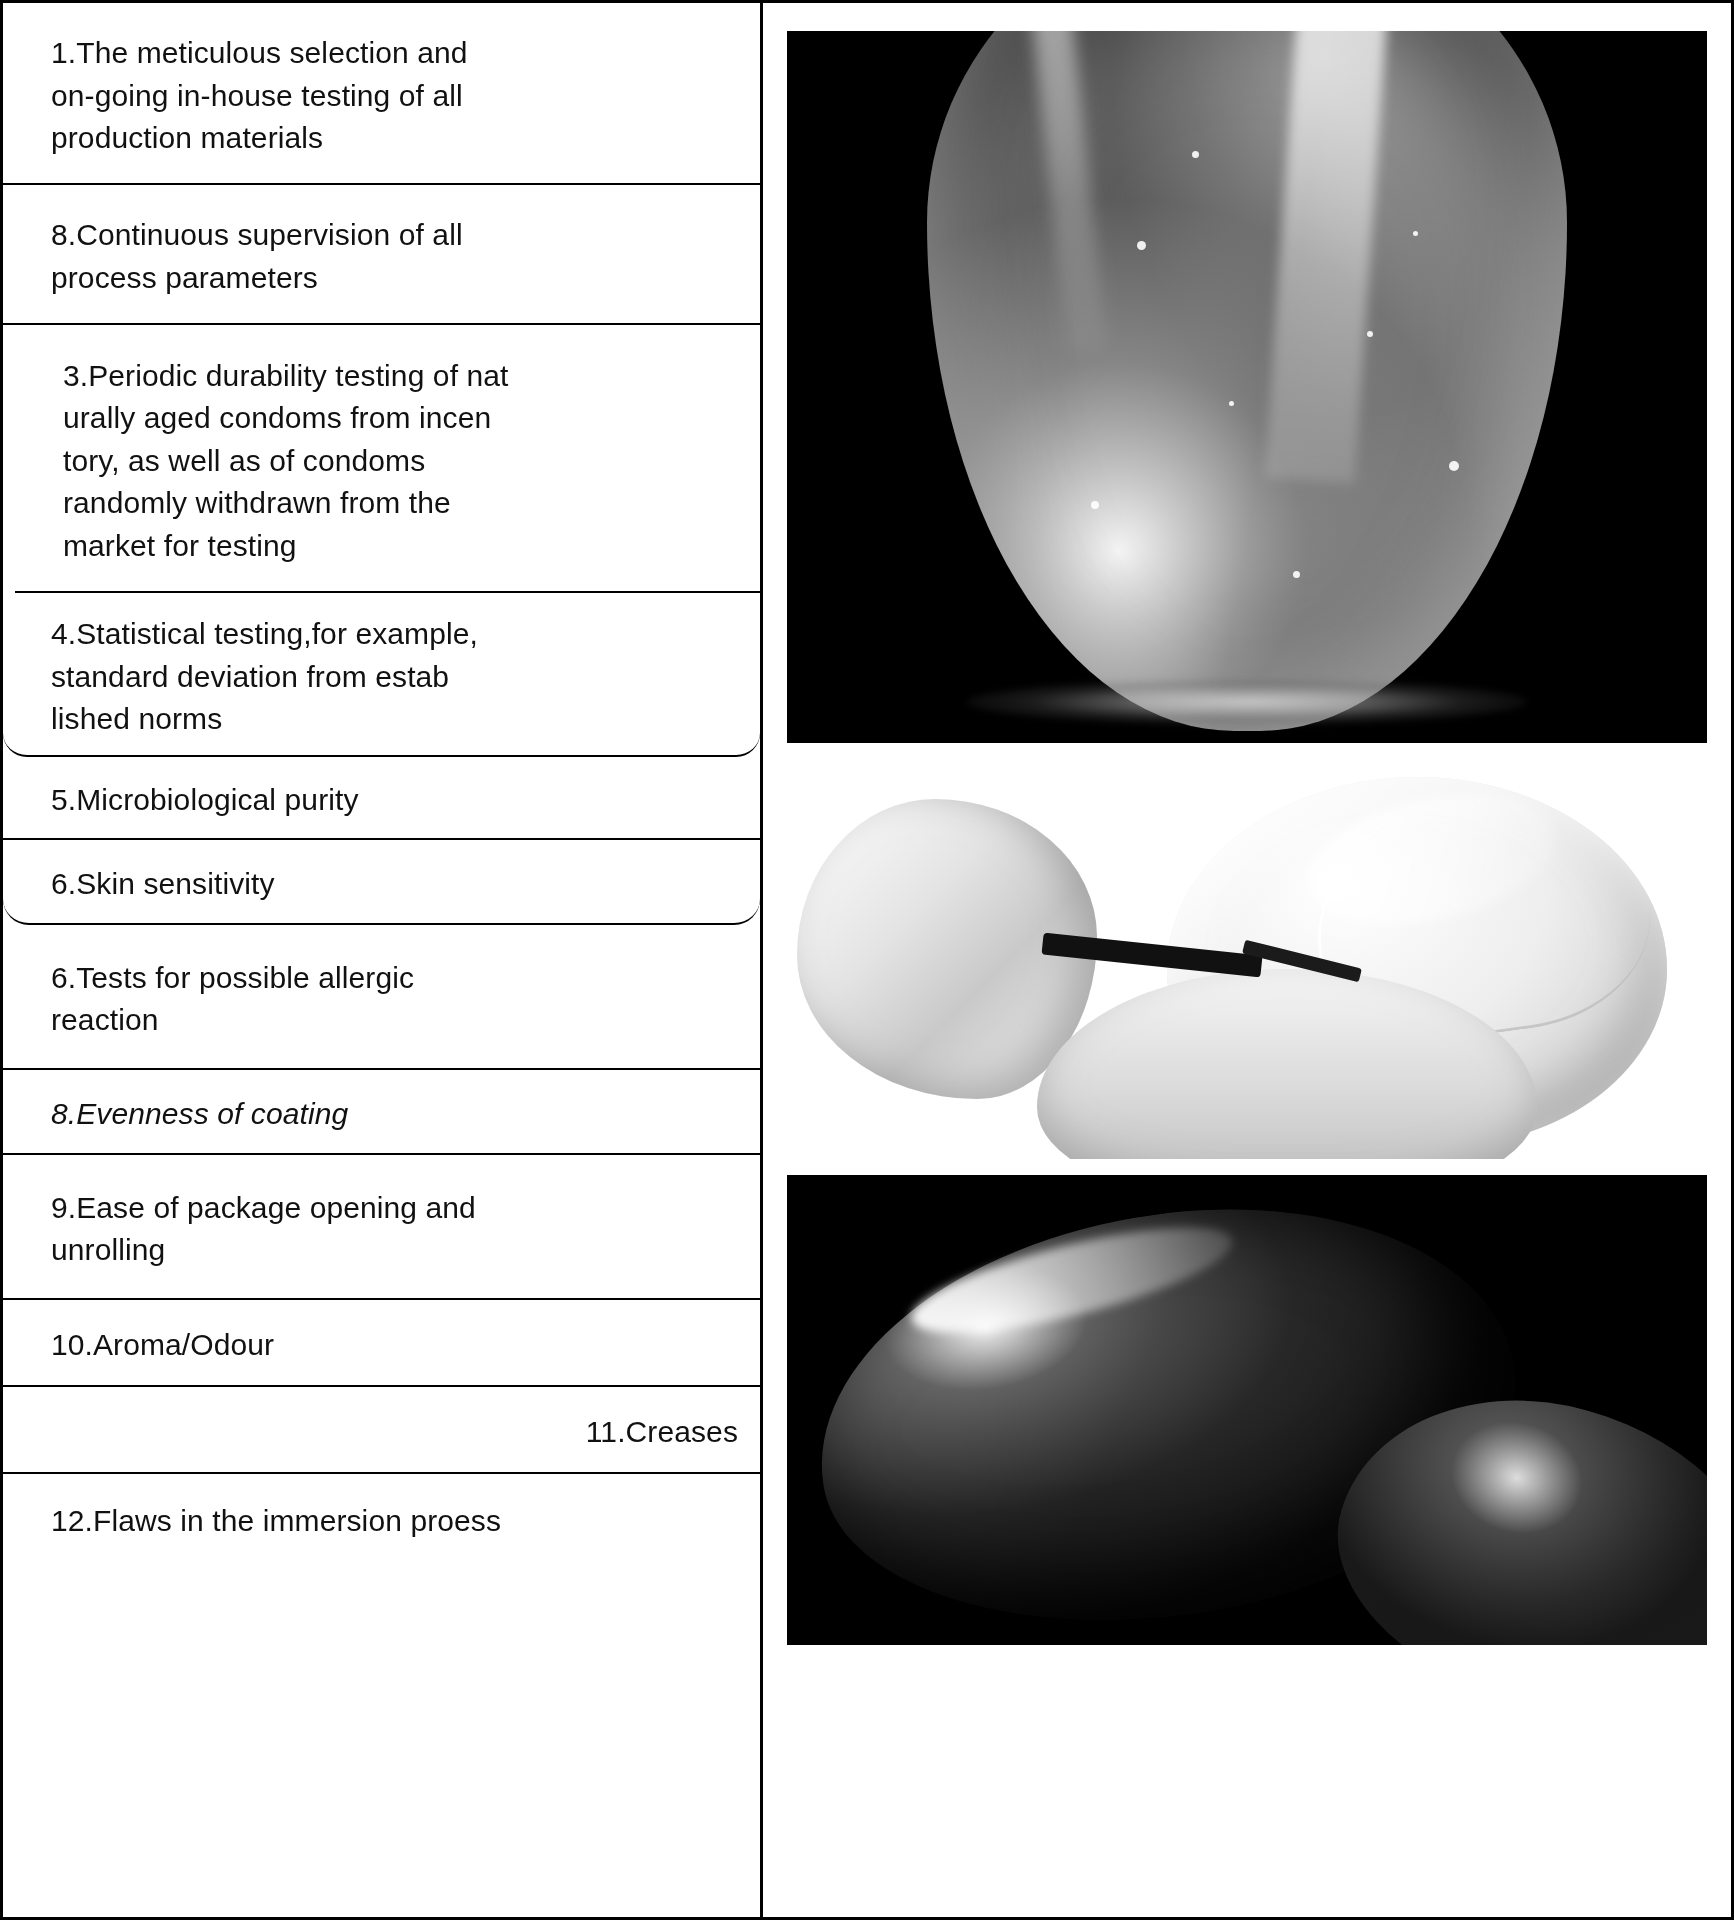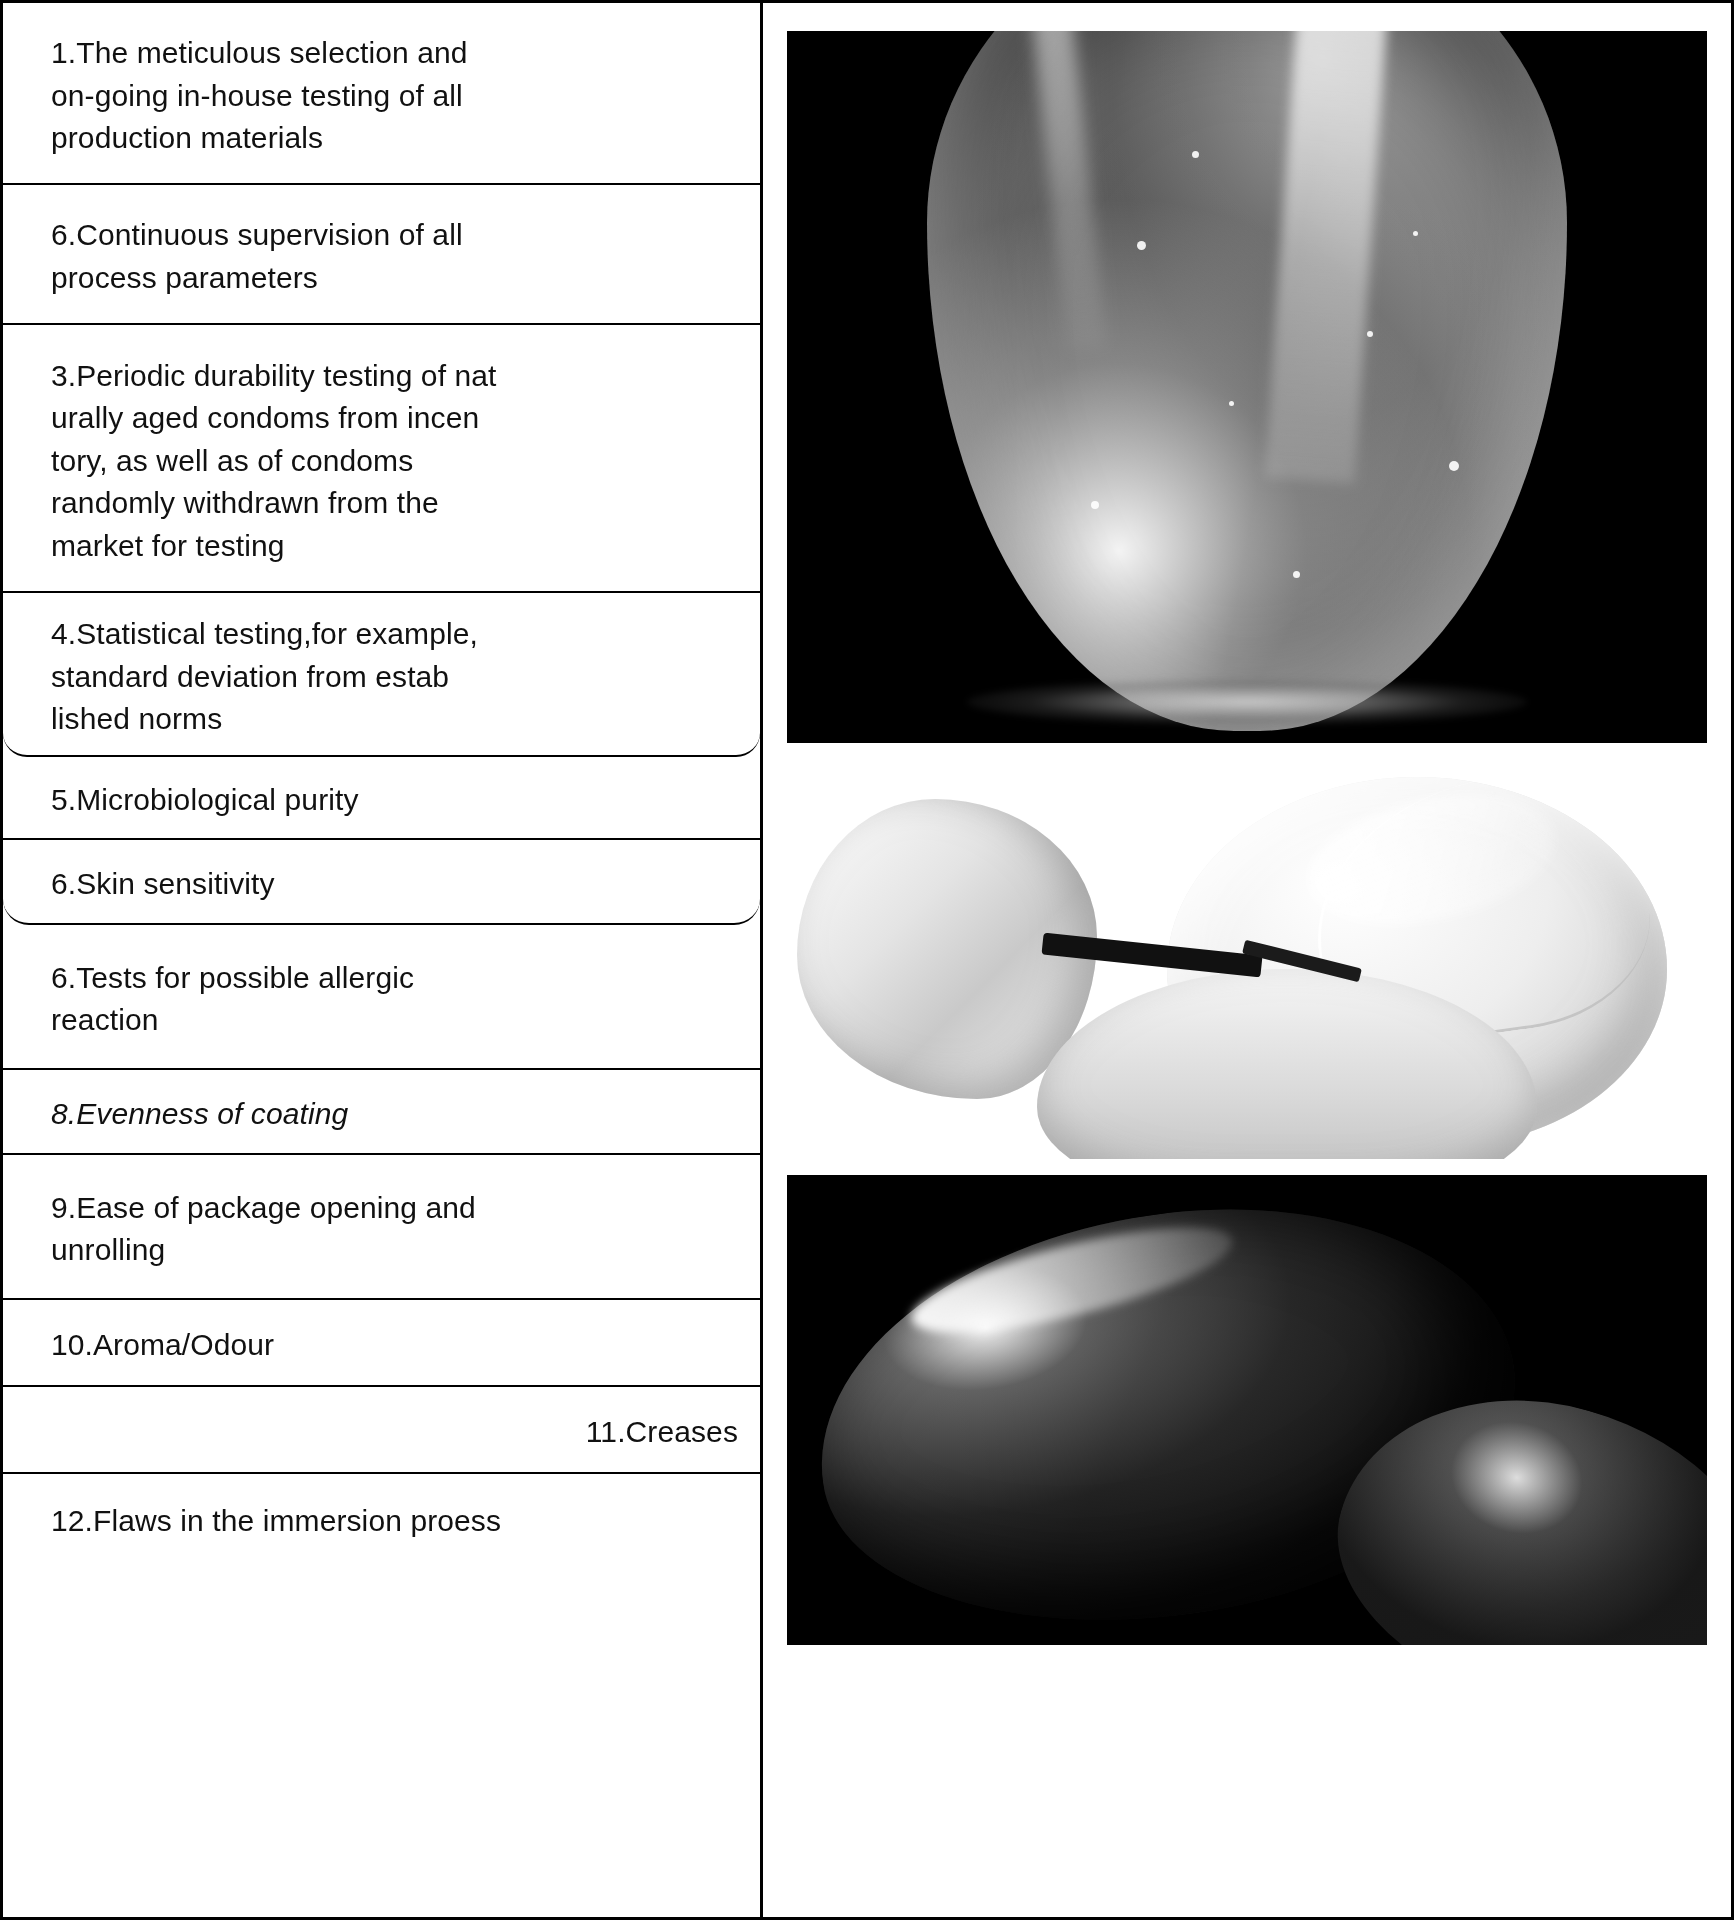--- a/index.html
+++ b/index.html
@@ -53,21 +53,21 @@
     font-size: 30px;
     line-height: 1.42;
     letter-spacing: 0.1px;
     white-space: pre-line;
     color: #111111;
   }
 
   
   .h-1 { min-height: 182px; }
   .h-2 { min-height: 140px; }
-  .h-3 { min-height: 268px; }
+  .h-3 { min-height: 268px; margin-left: 12px; }
   .h-4 { min-height: 160px; border-radius: 24px; }
   .h-5 { min-height: 83px; }
   .h-6 { min-height: 85px; border-radius: 26px; }
   .h-7 { min-height: 145px; }
   .h-8 { min-height: 85px; font-style: italic; }
   .h-9 { min-height: 145px; }
   .h-10 { min-height: 87px; }
   .h-11 { min-height: 87px; justify-content: flex-end; }
   .h-12 { min-height: 90px; }
 
@@ -265,21 +265,21 @@
 
   <div class="list-col">
 
     <div class="list-item h-1">
       <span class="item-text">1.The meticulous selection and
    on-going in-house testing of all
    production materials</span>
     </div>
 
     <div class="list-item h-2">
-      <span class="item-text">6.Continuous supervision of all
+      <span class="item-text">8.Continuous supervision of all
    process parameters</span>
     </div>
 
     <div class="list-item h-3">
       <span class="item-text">3.Periodic durability testing of nat
    urally aged condoms from incen
    tory, as well as of condoms
    randomly withdrawn from the
     market for testing</span>
     </div>

